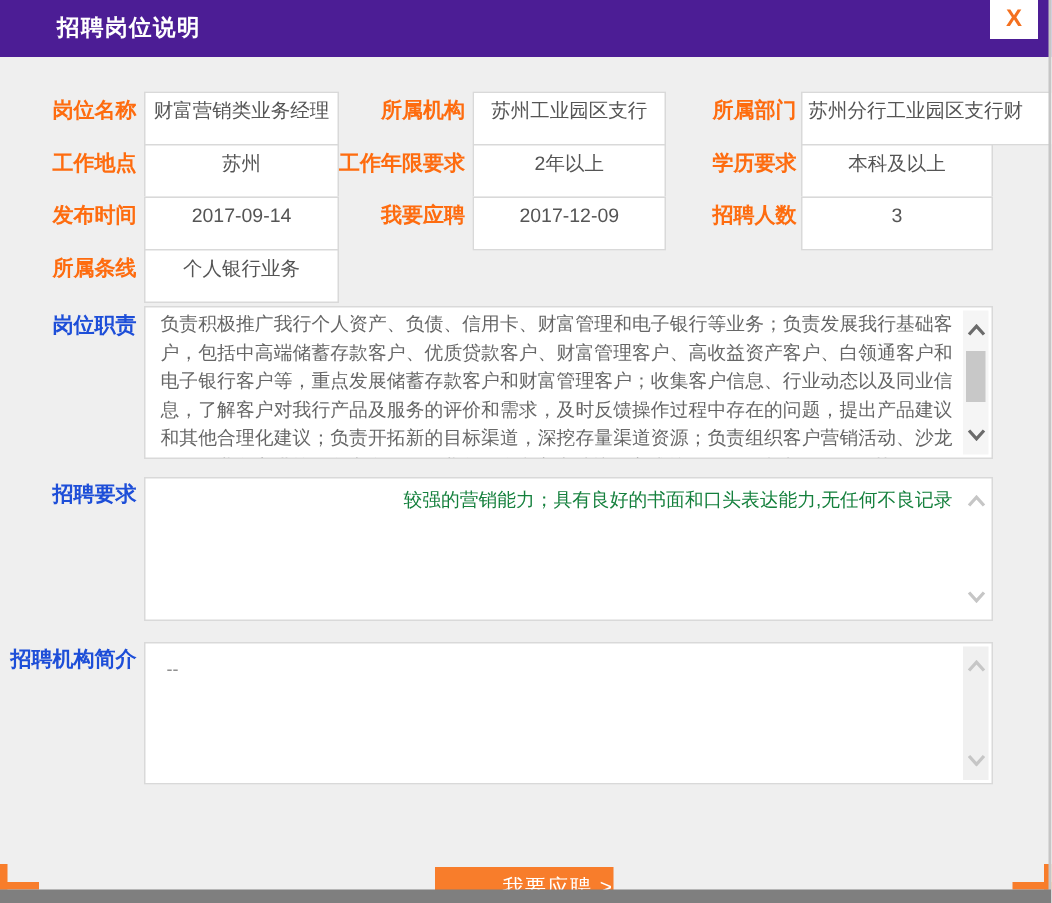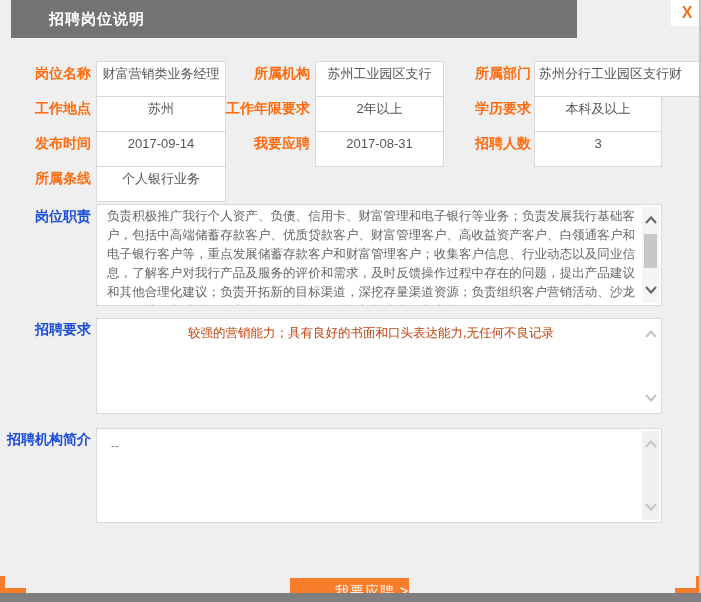--- a/index.html
+++ b/index.html
@@ -6,22 +6,22 @@
   html,body { background:#e8e8e8; }
   body { font-family:"Liberation Sans","DejaVu Sans",sans-serif; }
 
   .page{
     position:relative; width:701px; height:602px;
     background:#efefef; overflow:hidden;
   }
 
   
   .header{
-    position:absolute; left:11px; top:0; width:566px; height:38px;
-    background:#737373;
+    position:absolute; left:0; top:0; width:701px; height:38px;
+    background:#4c1d95;
   }
   .title{
     position:absolute; left:38px; top:0; line-height:38px;
     color:#ffffff; font-size:15px; font-weight:bold; letter-spacing:1px;
   }
   .close-btn{
     position:absolute; left:660px; top:0; width:32px; height:26px;
     background:#ffffff; border:none; cursor:pointer;
     font-size:16px; font-weight:bold; color:#f4701f;
     line-height:26px; text-align:center; padding:0;
@@ -66,21 +66,21 @@
   }
   .ta-resp{ top:204px; height:102px; }
   .ta-req { top:318px; height:96px; }
   .ta-org { top:428px; height:95px; }
 
   .tatext{
     position:absolute; left:10px; right:26px; top:2px; bottom:0;
     overflow:hidden; text-align:justify;
     color:#666666; font-size:12.5px; line-height:19px;
   }
-  .ta-req .tatext{ color:#c2410c; text-align:center; top:5px; }
+  .ta-req .tatext{ color:#15803d; text-align:right; top:5px; }
   .ta-org .tatext{ color:#888888; font-size:12px; top:8px; left:14px; text-align:left; }
 
   
   .vscroll{
     position:absolute; top:2px; right:2px; bottom:2px; width:17px;
   }
   .ta-resp .vscroll{ background:#f5f5f5; }
   .ta-org  .vscroll{ background:#f0f0f0; }
   .chev{
     position:absolute; left:0; width:17px; height:14px;
@@ -144,21 +144,21 @@
     <span class="flabel c2">工作年限要求</span>
     <div class="finput c2">2年以上</div>
     <span class="flabel c3">学历要求</span>
     <div class="finput c3">本科及以上</div>
   </div>
 
   <div class="fgroup row3">
     <span class="flabel c1">发布时间</span>
     <div class="finput c1">2017-09-14</div>
     <span class="flabel c2">我要应聘</span>
-    <div class="finput c2">2017-08-31</div>
+    <div class="finput c2">2017-12-09</div>
     <span class="flabel c3">招聘人数</span>
     <div class="finput c3">3</div>
   </div>
 
   <div class="fgroup row4">
     <span class="flabel c1">所属条线</span>
     <div class="finput c1">个人银行业务</div>
   </div>
 
   <span class="ta-label lbl-resp">岗位职责</span>

